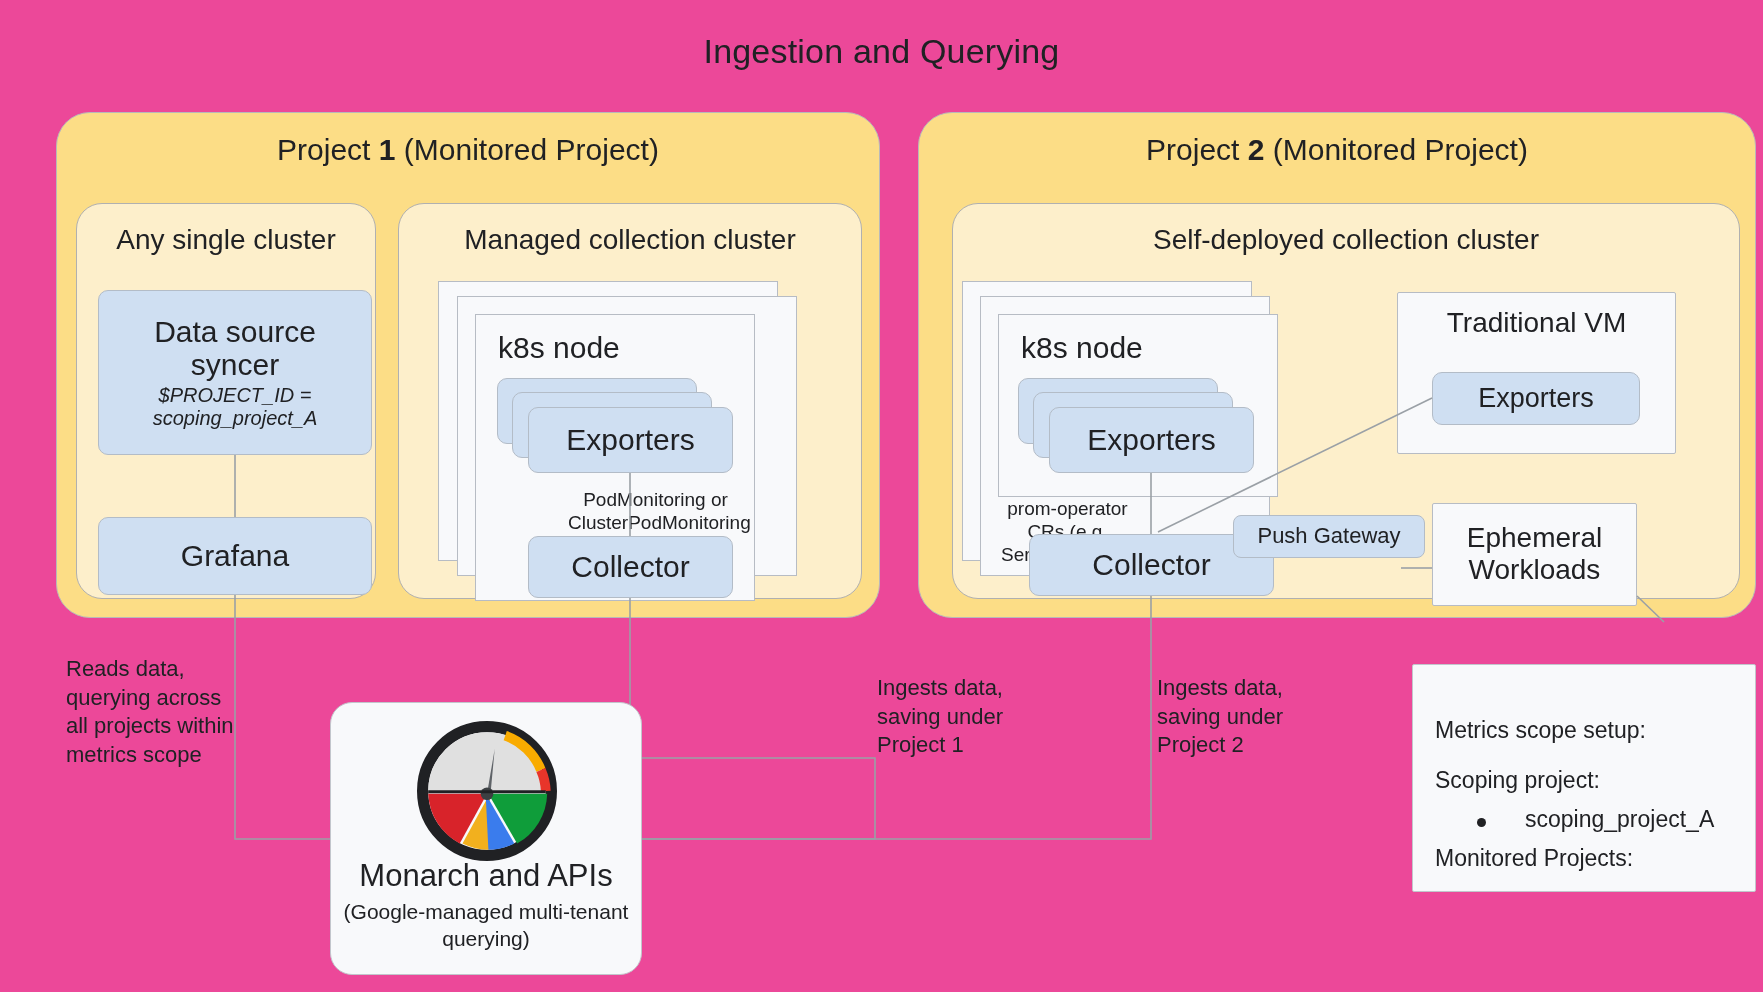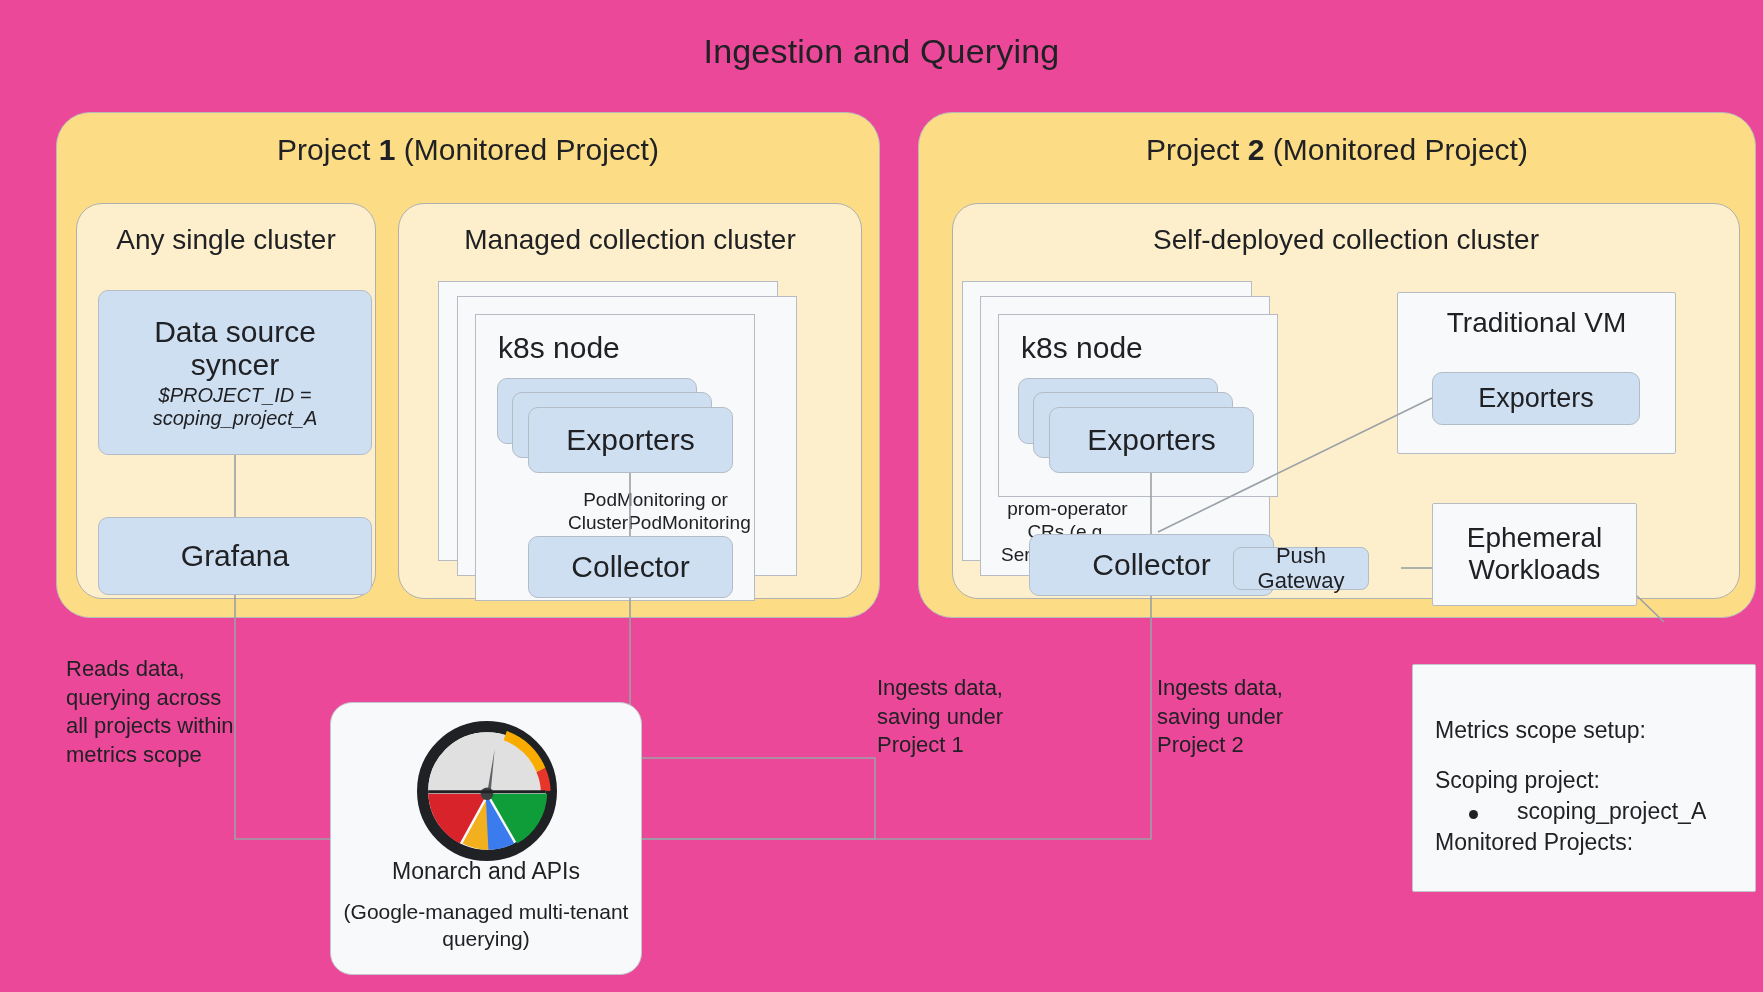--- a/index.html
+++ b/index.html
@@ -110,39 +110,39 @@
   }
 
   
   #monarch-card{
     background:#f8f9fb;
     border:1px solid #c2c6cc;
     border-radius:22px;
   }
   #monarch-title{
     position:absolute;left:0;right:0;top:155px;
-    text-align:center;font-size:23px;color:#202124;
+    text-align:center;font-size:31px;color:#202124;
   }
   #monarch-subtitle{
     position:absolute;left:0;right:0;top:196px;
     text-align:center;font-size:21px;line-height:1.28;color:#202124;
   }
 
   
   #legend-box{
     background:#f8f9fb;
     border:1px solid #c2c6cc;
     border-radius:2px;
   }
   #legend-inner{
     position:absolute;left:22px;top:52px;right:10px;
     font-size:23px;line-height:1.17;color:#202124;
   }
   #legend-inner .blank{height:23px;}
-  #legend-inner ul{margin:4px;padding:0 0 0 30px;list-style:none;}
+  #legend-inner ul{margin:12px;padding:0 0 0 30px;list-style:none;}
   #legend-inner li{position:relative;padding-left:48px;}
   #legend-inner li .dot{
     position:absolute;left:0;top:12px;
     width:9px;height:9px;border-radius:50%;background:#202124;
   }
 
   svg.wires{position:absolute;left:0;top:0;width:1763px;height:992px;pointer-events:none;}
 </style>
 </head>
 <body>
@@ -215,21 +215,21 @@
   <div class="abs blue-box" style="left:1049px;top:407px;width:205px;height:66px;font-size:30px;">
     <span>Exporters</span>
   </div>
 
   <div class="abs edge-label" style="left:990px;top:497px;width:155px;">prom-operator CRs (e.g. ServiceMonitor)</div>
 
   <div class="abs blue-box" style="left:1029px;top:534px;width:245px;height:62px;font-size:30px;">
     <span>Collector</span>
   </div>
 
-  <div class="abs blue-box" style="left:1233px;top:547px;width:136px;height:43px;font-size:22px;border-radius:8px;">
+  <div class="abs blue-box" style="left:1233px;top:515px;width:192px;height:43px;font-size:22px;border-radius:8px;">
     <span>Push Gateway</span>
   </div>
 
   <div class="abs white-box" style="left:1397px;top:292px;width:279px;height:162px;">
     <div class="white-box-title">Traditional VM</div>
   </div>
   <div class="abs blue-box" style="left:1432px;top:372px;width:208px;height:53px;font-size:27px;">
     <span>Exporters</span>
   </div>
 

